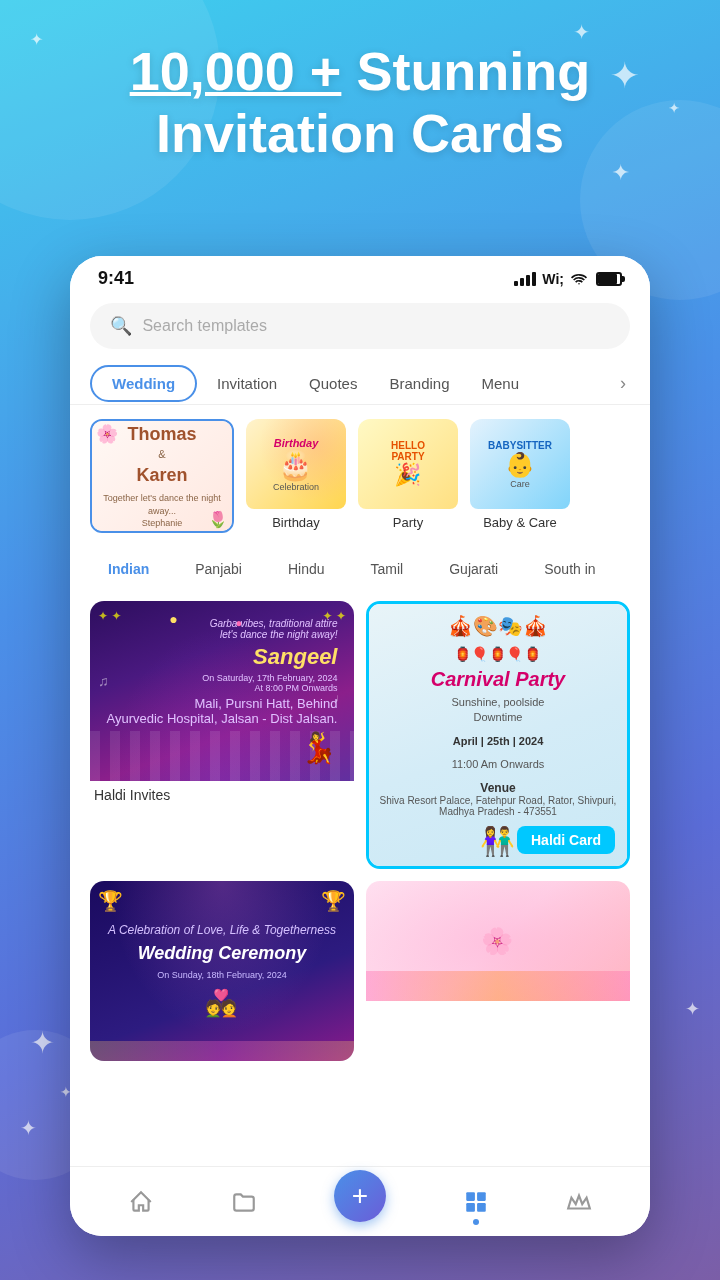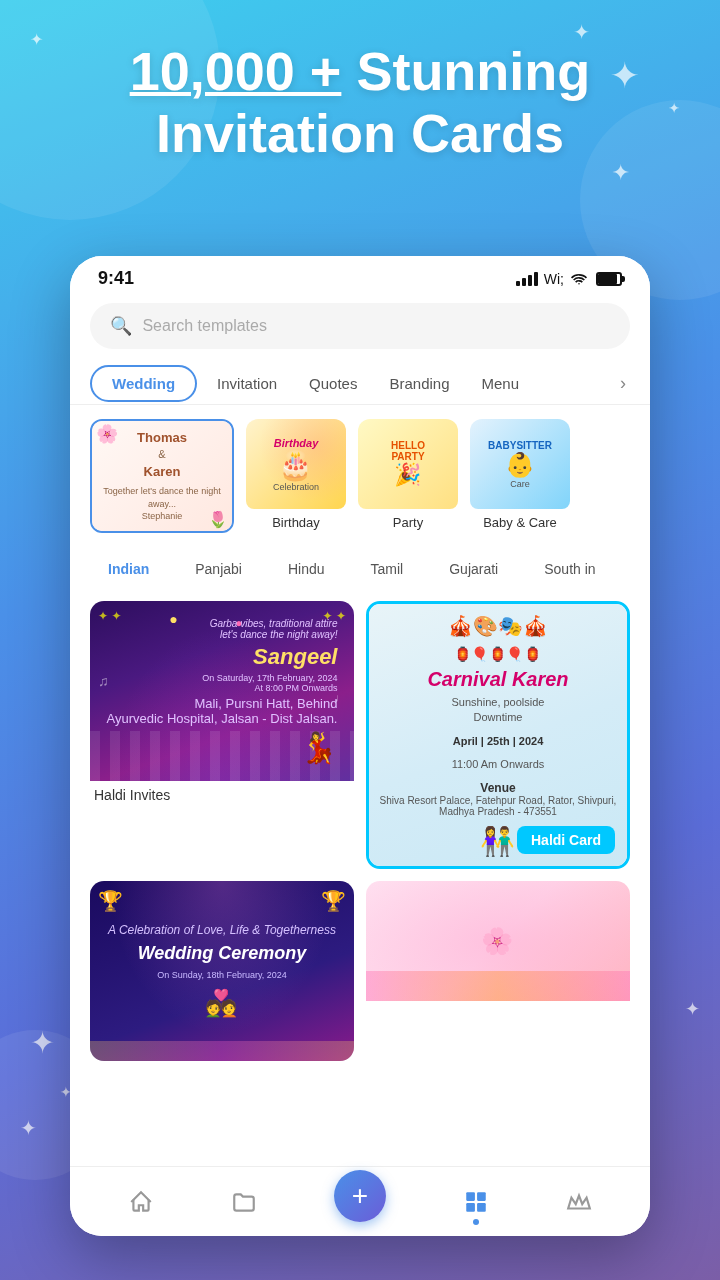--- a/index.html
+++ b/index.html
@@ -65,21 +65,21 @@
       display: flex;
       gap: 6px;
       align-items: center;
     }
     .signal-bars { display: flex; align-items: flex-end; gap: 2px; }
     .signal-bars span {
       background: #111;
       border-radius: 1px;
       width: 4px;
     }
-    .wifi-icon { font-size: 14px; color: #111; }
+    .wifi-icon { font-size: 14px; color: #111; font-weight: bold; }
     .battery-icon {
       width: 26px;
       height: 14px;
       border: 2px solid #111;
       border-radius: 3px;
       position: relative;
       margin-left: 2px;
     }
     .battery-icon::after {
       content: '';
@@ -184,21 +184,21 @@
       justify-content: center;
       position: relative;
     }
     .wedding-preview-inner {
       font-size: 11px;
       text-align: center;
       color: #8B6547;
       line-height: 1.4;
       padding: 6px;
     }
-    .wedding-preview-inner .name { font-size: 13px; font-weight: 600; color: #a0522d; }
+    .wedding-preview-inner .name { font-size: 18px; font-weight: 600; color: #a0522d; }
     .wedding-flowers { position: absolute; top: 2px; left: 4px; font-size: 18px; }
     .wedding-flowers2 { position: absolute; bottom: 2px; right: 4px; font-size: 16px; }
 
     
     .birthday-preview {
       background: linear-gradient(135deg, #fff3e0, #ffe082);
       width: 100px;
       height: 90px;
       border-radius: 8px;
       display: flex;
@@ -561,21 +561,21 @@
     <div class="card-item highlighted" style="position:relative;">
       <div class="carnival-bg">
 
         <div style="display:flex;justify-content:center;gap:8px;margin-bottom:8px;font-size:20px;">
           🎪🎨🎭🎪
         </div>
 
         <div style="display:flex;justify-content:center;gap:6px;font-size:14px;margin-bottom:6px;">
           🏮🎈🏮🎈🏮
         </div>
-        <div class="carnival-title">Carnival Karen</div>
+        <div class="carnival-title">Carnival Party</div>
         <div class="carnival-sub">
           <span>Sunshine, poolside</span><br>
           <span>Downtime</span>
         </div>
         <div class="carnival-sub" style="font-weight:700;color:#333;">April | 25th | 2024</div>
         <div class="carnival-sub">11:00 Am Onwards</div>
         <div class="carnival-venue">Venue</div>
         <div class="carnival-venue-detail">Shiva Resort Palace, Fatehpur Road,
 Rator, Shivpuri, Madhya Pradesh - 473551</div>
 

